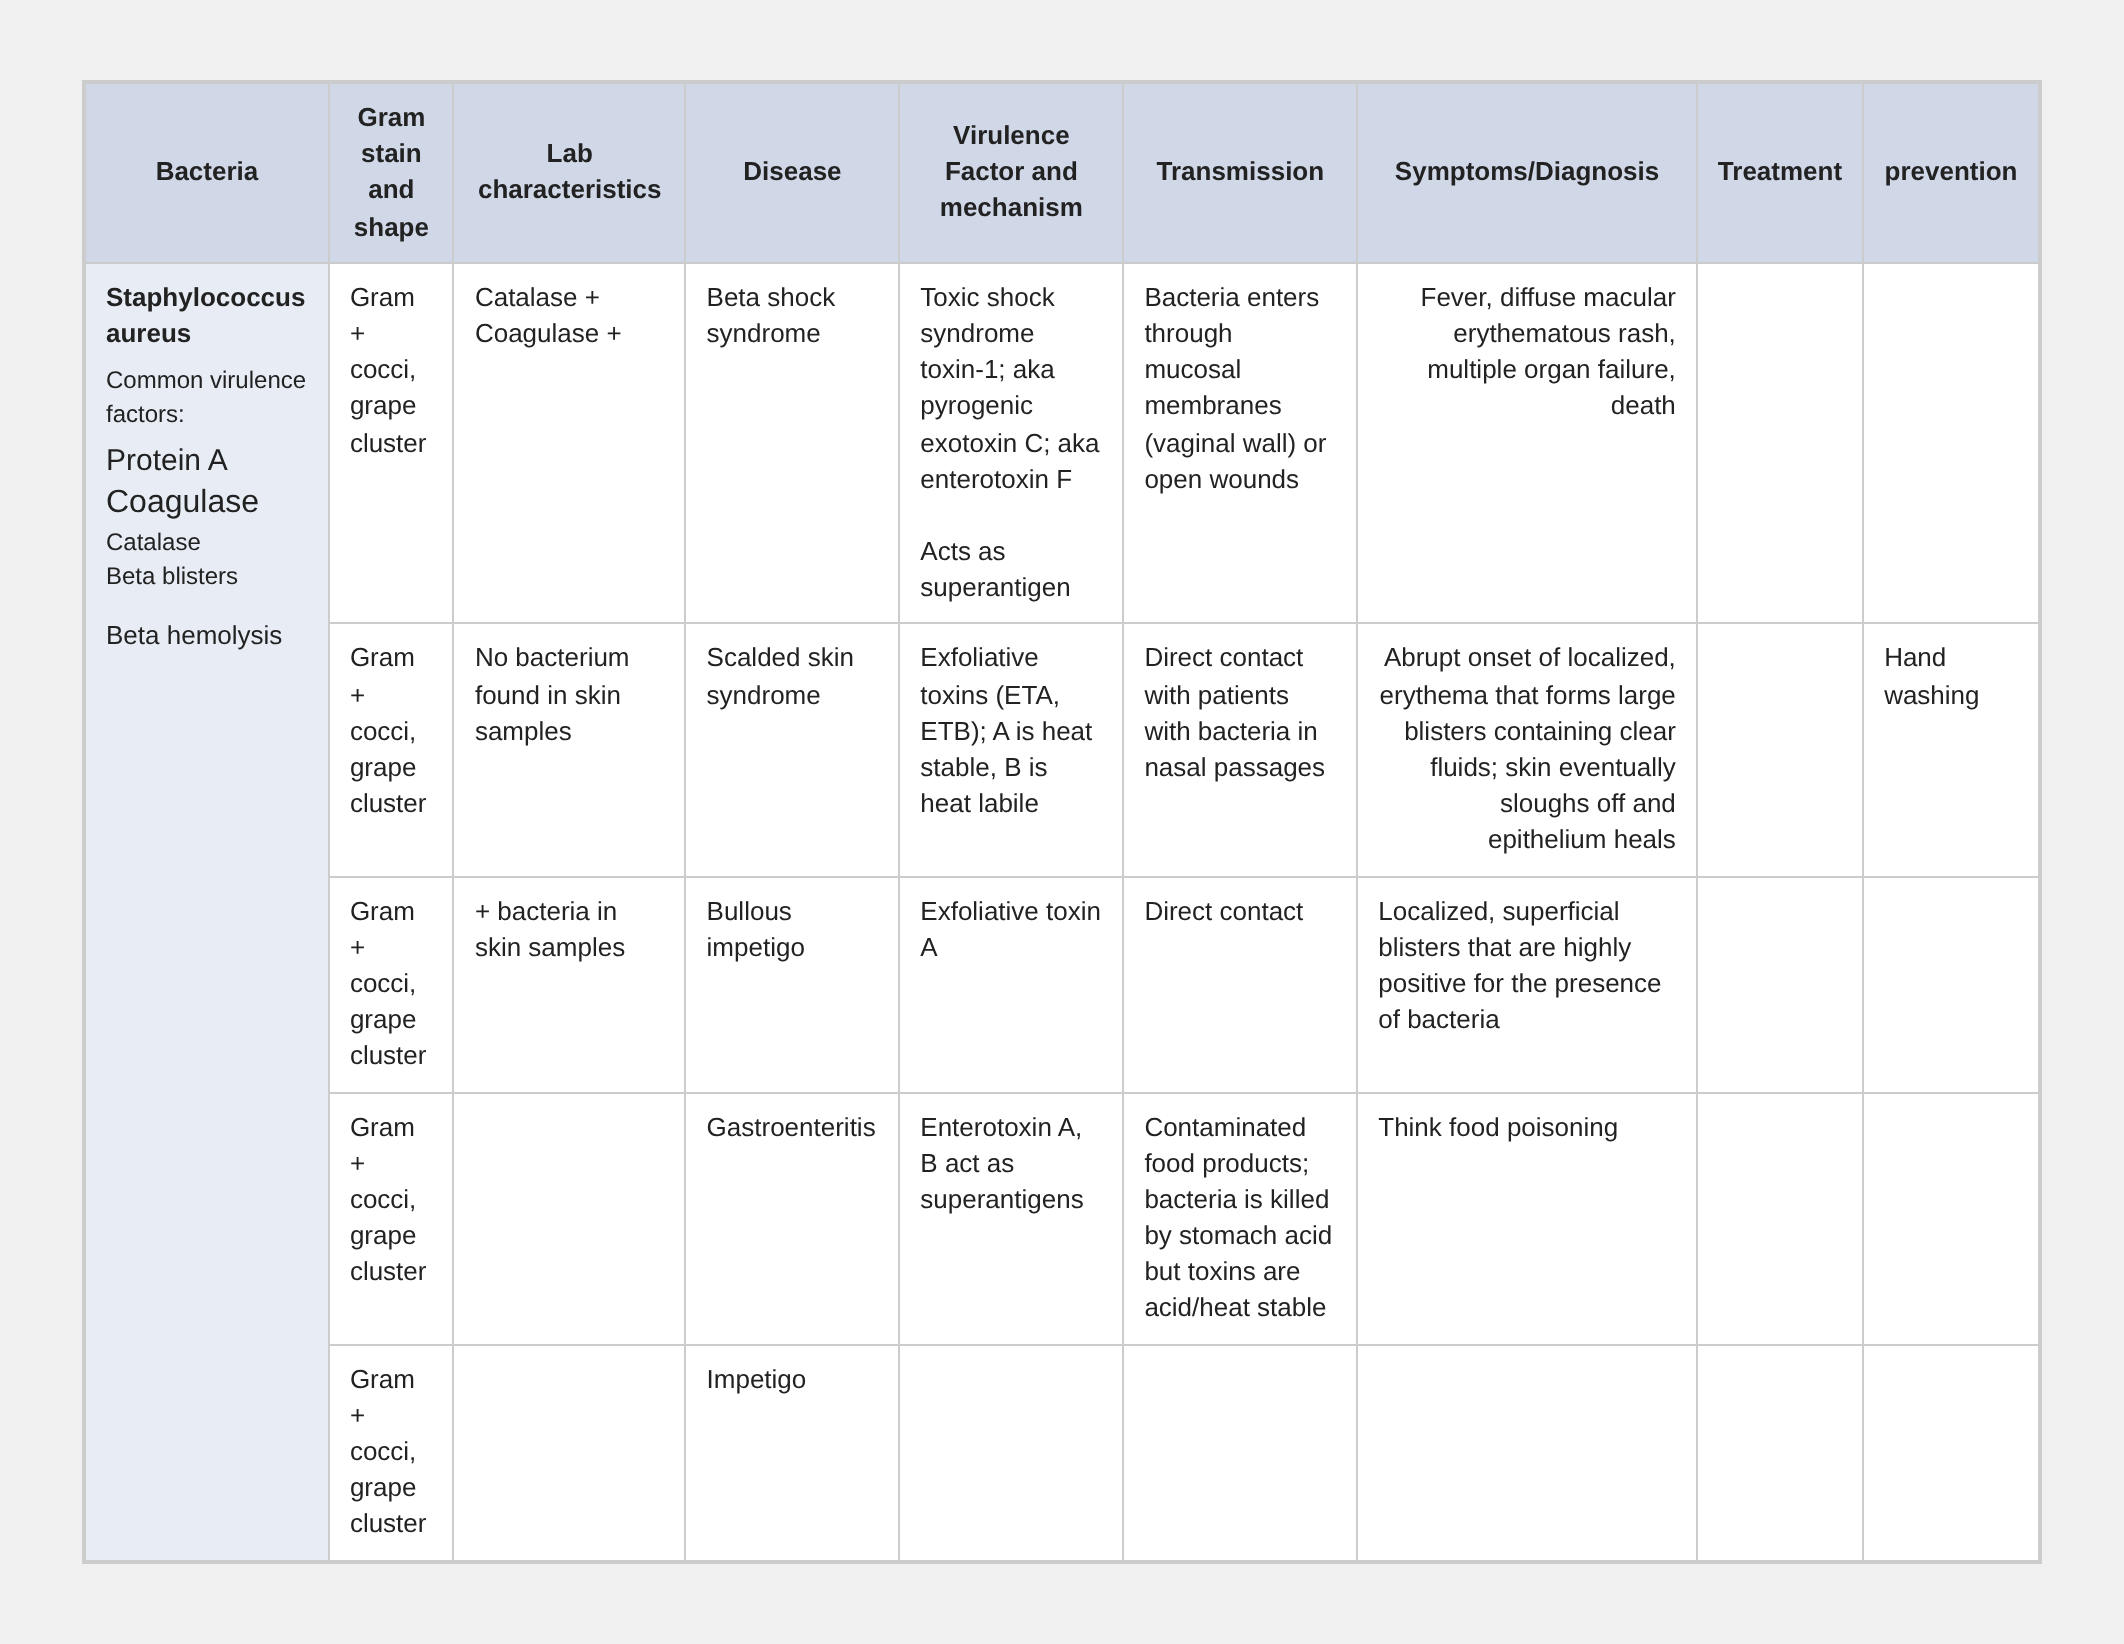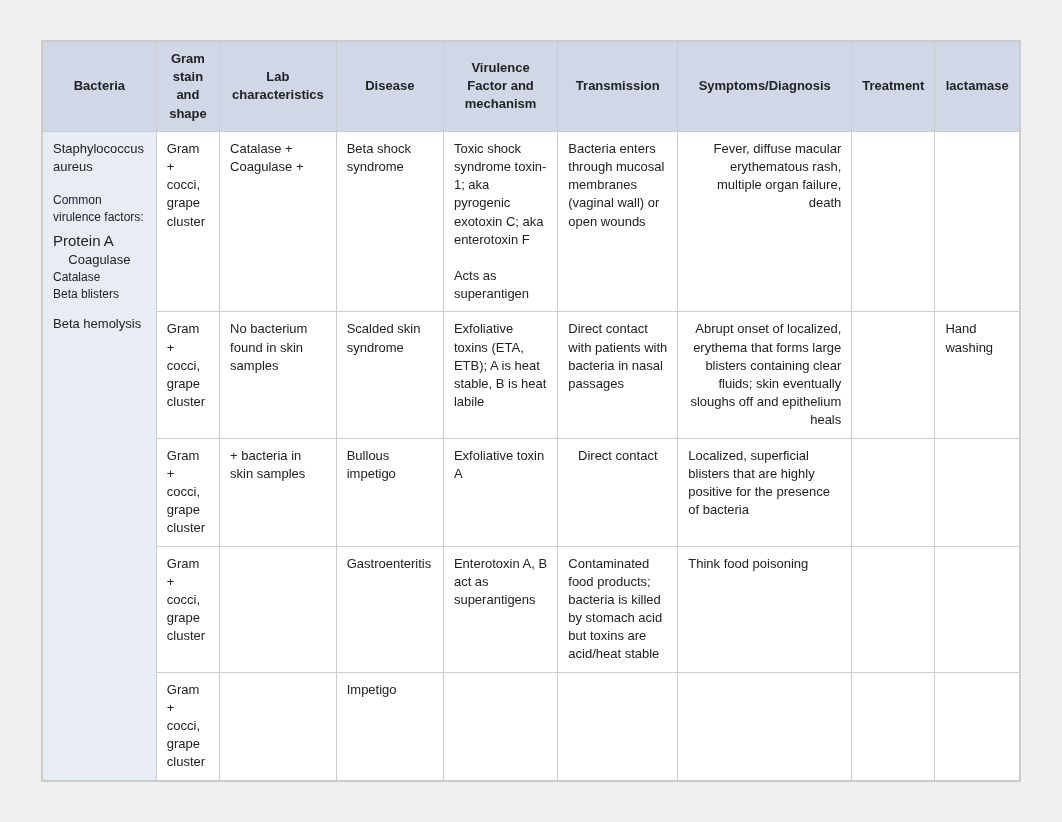--- a/index.html
+++ b/index.html
@@ -56,30 +56,30 @@
     <thead>
       <tr class="header-row">
         <th>Bacteria</th>
         <th>Gram stain and shape</th>
         <th>Lab characteristics</th>
         <th>Disease</th>
         <th>Virulence Factor and mechanism</th>
         <th>Transmission</th>
         <th>Symptoms/Diagnosis</th>
         <th>Treatment</th>
-        <th>lactamase</th>
+        <th>prevention</th>
       </tr>
     </thead>
     <tbody id="table-body">
     <tr style="background: rgb(255, 255, 255);">
           <td rowspan="5" class="bacteria-main-cell" style="vertical-align: top;">
-            <div style="font-weight:normal; margin-bottom:16px;">Staphylococcus aureus</div>
+            <div style="font-weight:bold; margin-bottom:6px;">Staphylococcus aureus</div>
 <div style="font-size:12px; margin-bottom:4px;">Common virulence factors:</div>
 <div style="font-size:15px;">Protein A</div>
-            <div style="font-size:13px;text-align:center;">Coagulase</div>
+            <div style="font-size:16px;">Coagulase</div>
             <div style="font-size:12px;">Catalase</div>
             <div style="font-size:12px;">Beta blisters</div>
 <div style="margin-top:12px;">Beta hemolysis</div>
           </td>
           <td style="white-space: pre-wrap;">Gram + cocci, grape cluster</td>
           <td style="white-space: pre-wrap; margin-left: 20px;">Catalase +
 Coagulase +</td>
           <td style="white-space: pre-wrap;">Beta shock syndrome</td>
           <td style="white-space: pre-wrap;">Toxic shock syndrome toxin-1; aka pyrogenic exotoxin C; aka enterotoxin F
 
@@ -97,21 +97,21 @@
           <td style="white-space: pre-wrap;">Direct contact with patients with bacteria in nasal passages</td>
           <td style="white-space: pre-wrap; text-align: right;">Abrupt onset of localized, erythema that forms large blisters containing clear fluids; skin eventually sloughs off and epithelium heals</td>
           <td style="white-space: pre-wrap;"></td>
           <td style="white-space: pre-wrap;">Hand washing</td>
         </tr>
         <tr style="background: rgb(255, 255, 255);">
           <td style="white-space: pre-wrap;">Gram + cocci, grape cluster</td>
           <td style="white-space: pre-wrap;">+ bacteria in skin samples</td>
           <td style="white-space: pre-wrap;">Bullous impetigo</td>
           <td style="white-space: pre-wrap;">Exfoliative toxin A</td>
-          <td style="white-space: pre-wrap; text-align: center;">Direct contact</td>
+          <td style="white-space: pre-wrap;">Direct contact</td>
           <td style="white-space: pre-wrap;">Localized, superficial blisters that are highly positive for the presence of bacteria</td>
           <td style="white-space: pre-wrap;"></td>
           <td style="white-space: pre-wrap;"></td>
         </tr>
         <tr style="background: rgb(240, 240, 240);">
           <td style="white-space: pre-wrap;">Gram + cocci, grape cluster</td>
           <td style="white-space: pre-wrap;"></td>
           <td style="white-space: pre-wrap;">Gastroenteritis</td>
           <td style="white-space: pre-wrap;">Enterotoxin A, B act as superantigens</td>
           <td style="white-space: pre-wrap;">Contaminated food products; bacteria is killed by stomach acid but toxins are acid/heat stable</td>

